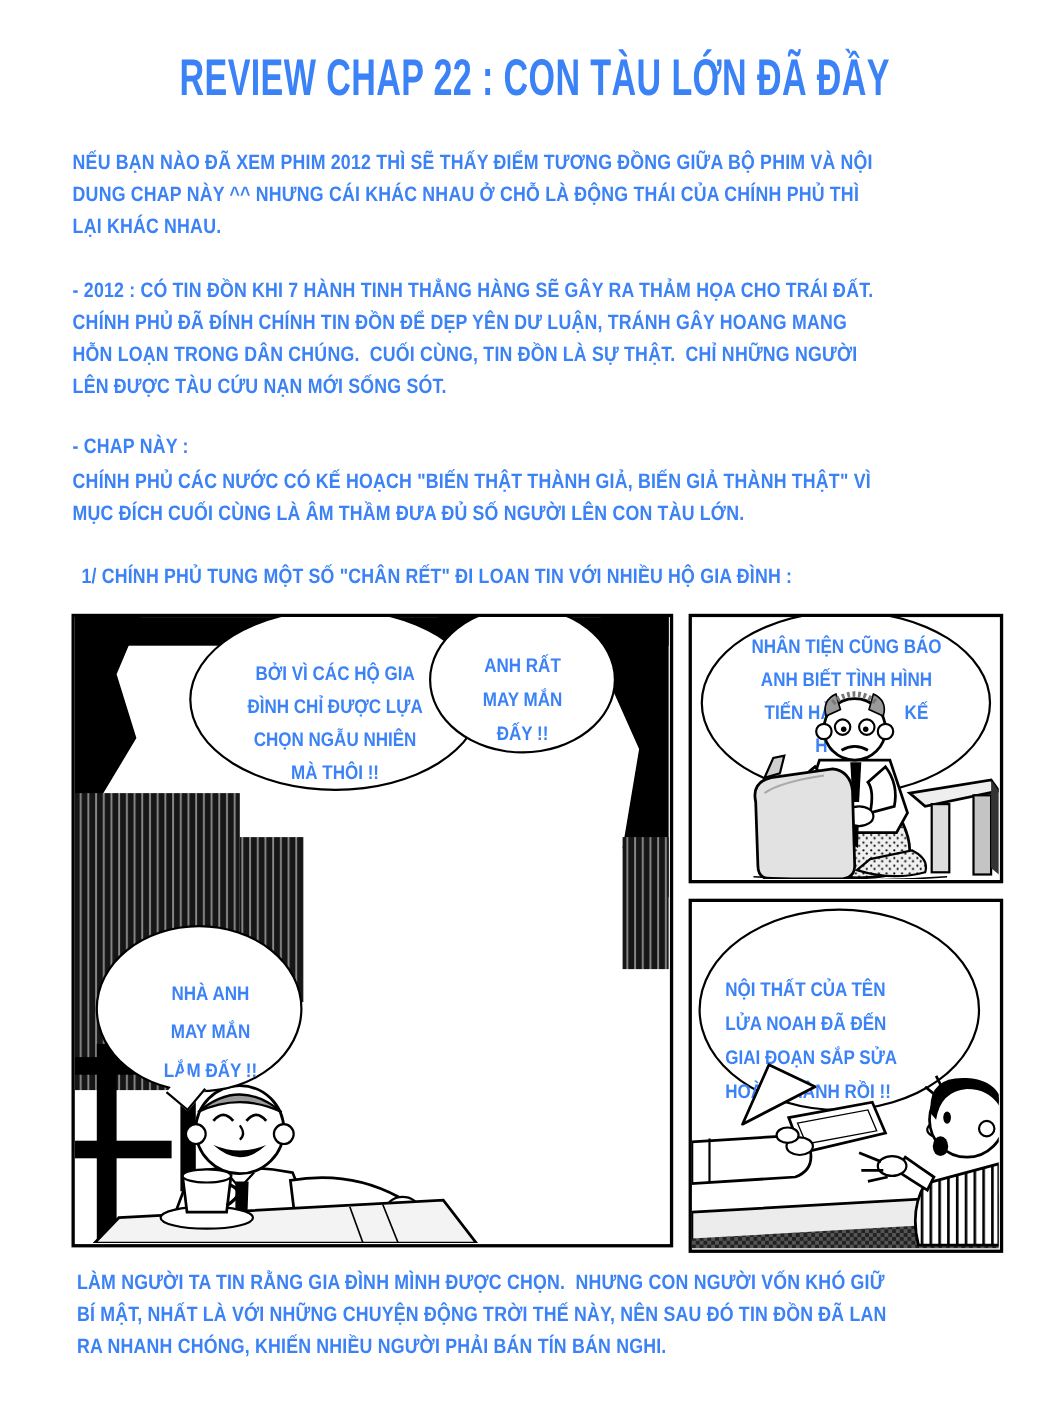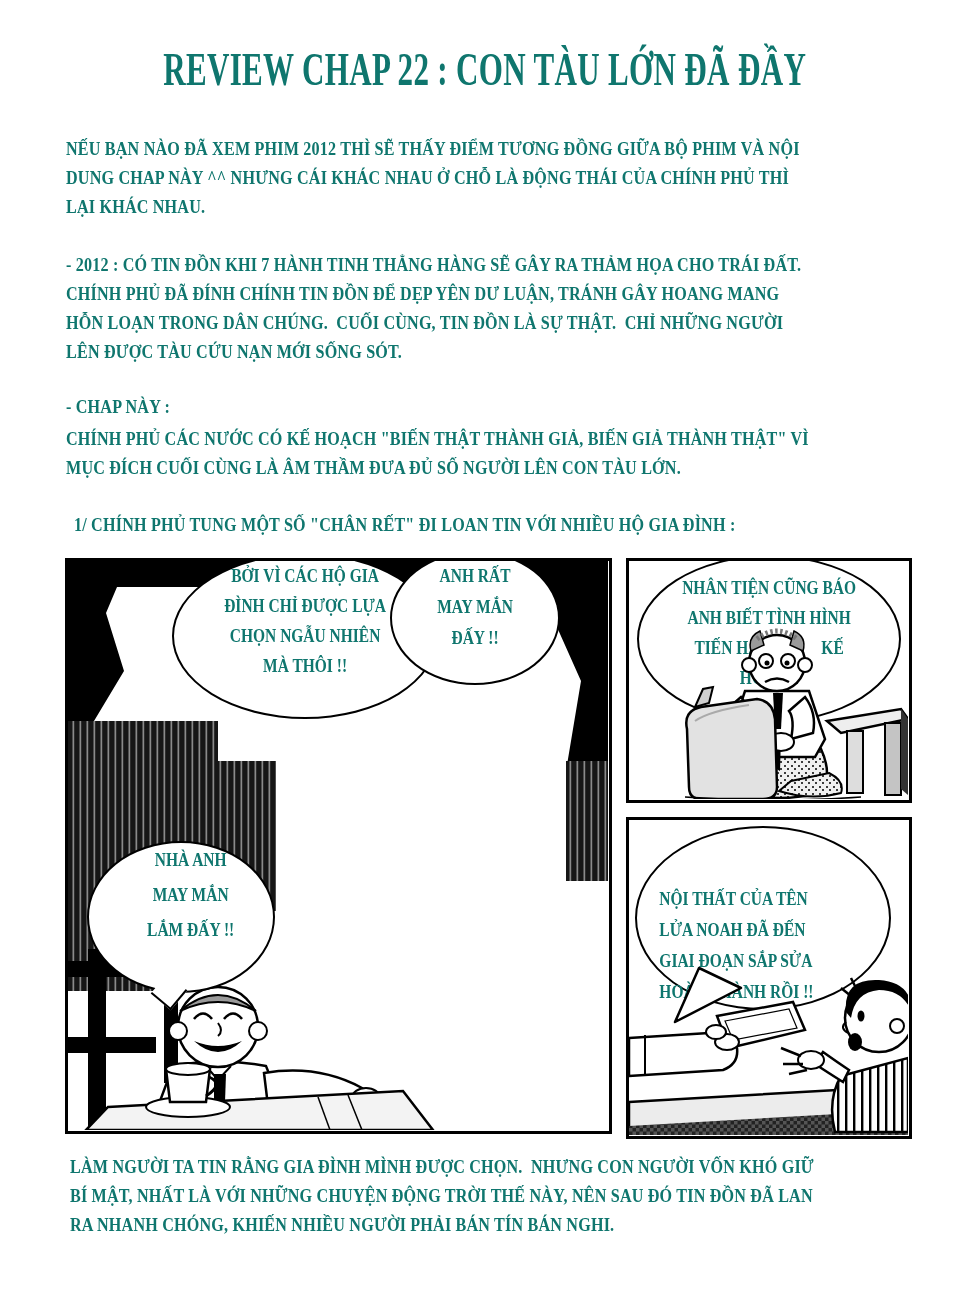--- a/index.html
+++ b/index.html
@@ -1,28 +1,28 @@
 <!DOCTYPE html>
 <html><head>
 <meta charset="utf-8">
 <style>
   html,body{margin:0;padding:0;background:#fff;}
   #page{position:relative;width:960px;height:1292px;background:#fff;overflow:hidden;
-        font-family:Liberation Serif, serif;color:#0f766e;}
+        font-family:Liberation Sans, sans-serif;color:#3b82f6;}
   
   .title{position:absolute;left:0;right:0;top:42px;text-align:center;white-space:nowrap;
          font-weight:700;font-size:47px;transform:scaleX(0.66);letter-spacing:0.5px;}
   .bodytext{position:absolute;font-weight:700;font-size:19px;line-height:29px;
             white-space:pre;transform:scaleX(0.85);transform-origin:0 0;letter-spacing:0.2px;}
   
   .panel{position:absolute;border:3.5px solid #000;background:#fff;overflow:hidden;box-sizing:border-box;}
   .panel svg{position:absolute;left:0;top:0;}
   
   .bubble{position:absolute;background:#fff;border:2.5px solid #000;border-radius:50%;
-          display:flex;align-items:flex-start;justify-content:center;z-index:6;box-sizing:border-box;}
+          display:flex;align-items:flex-end;justify-content:center;z-index:6;box-sizing:border-box;}
   .btext{font-weight:700;font-size:18px;line-height:30px;white-space:pre;text-align:center;
          transform:scaleX(0.86);}
   .tail{position:absolute;width:24px;height:24px;background:#fff;z-index:7;
         border-right:2.5px solid #000;border-bottom:2.5px solid #000;}
   .z1{z-index:1}.z3{z-index:3}
 </style>
 </head>
 <body>
 
 <div id="page">

